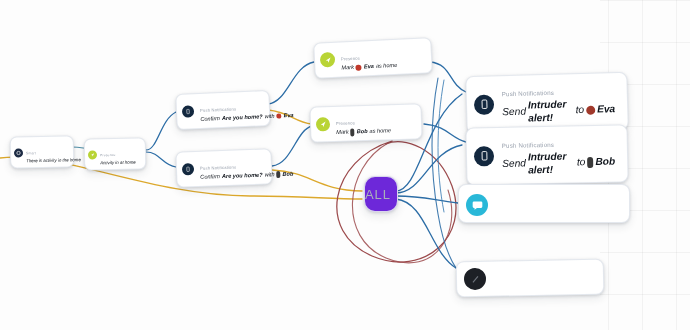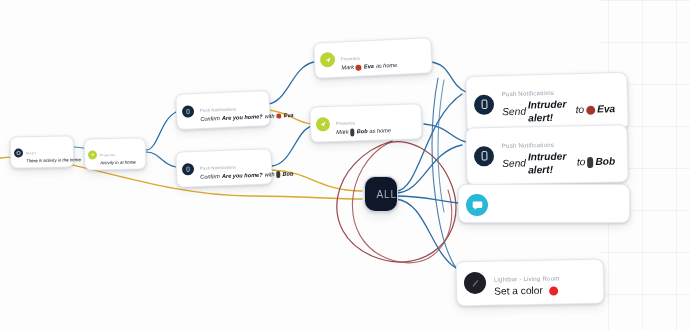--- a/index.html
+++ b/index.html
@@ -81,26 +81,26 @@
   .node.lg .title { font-size: 10.2px; white-space: normal; line-height: 1.25; }
   .node.lg .badge { margin-right: 8px; }
 
   .avatar-dot {
     display: inline-block;
     border-radius: 50%;
     flex: 0 0 auto;
   }
   .hub {
     position: absolute;
-    background: #0f172a;
+    background: #6d28d9;
     border-radius: 11px;
     box-shadow: 0 1px 3px rgba(30,40,60,0.16), 0 4px 10px rgba(30,40,60,0.10);
-    display: flex; align-items: center; justify-content: flex-end;
+    display: flex; align-items: center; justify-content: flex-start;
     color: #a8b0ba;
-    font-size: 10px;
+    font-size: 13px;
     letter-spacing: 0.9px;
     border: 1px solid rgba(228,232,238,0.9);
   }
   .swatch {
     display: inline-block;
     width: 9px; height: 9px;
     border-radius: 50%;
     margin-left: 4px;
     vertical-align: middle;
   }
@@ -300,22 +300,15 @@
       </svg>
     </span>
   </div>
 
   <div class="node lg" style="left:456px; top:260px; width:148px; transform: rotate(-1deg);">
     <span class="badge" style="width:22px;height:22px;background:#1d2026;">
       <svg width="12" height="12" viewBox="0 0 14 14">
           <path d="M4 10.5 L10 3.5 L11 4.6 L5 11.4 Z" fill="#6e737c"></path>
         </svg>
     </span>
-    <span class="txt">
-      <span class="kicker">Lightbar - Living Room</span>
-      <span class="title" style="font-style:normal;">
-        <span style="font-style:normal;">Set a color</span>
-        <span class="swatch" style="background:#e8242a;"></span>
-      </span>
-    </span>
   </div>
 
 </div>
 
 </body></html>

